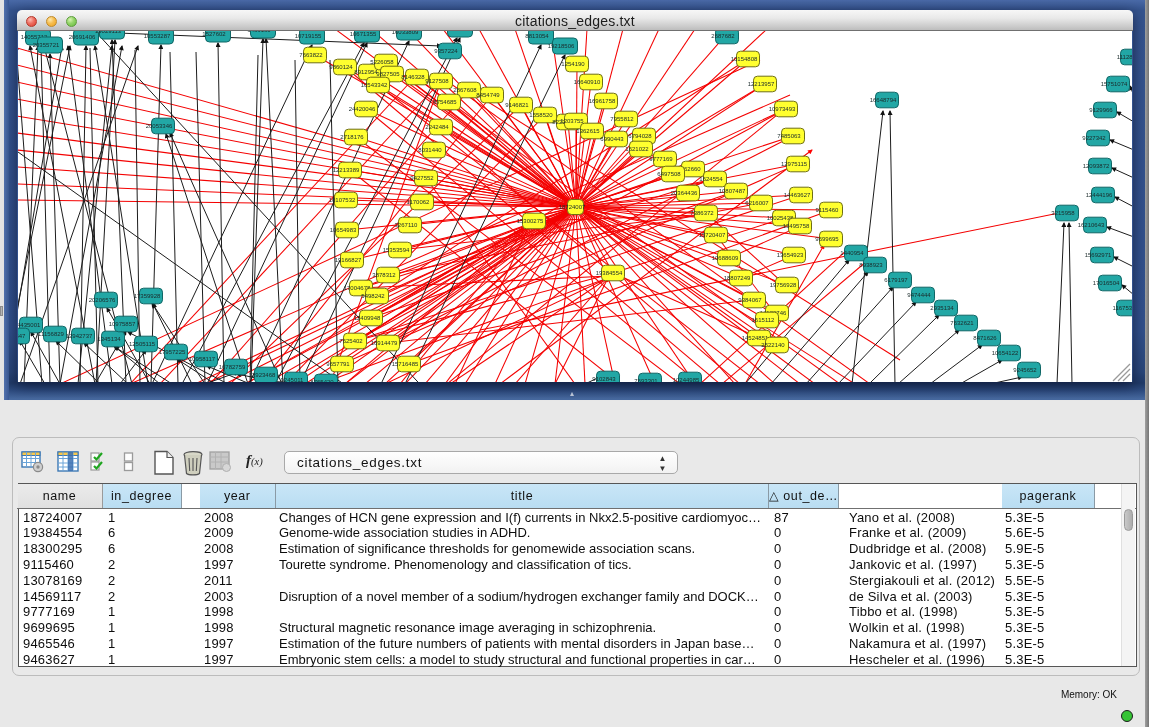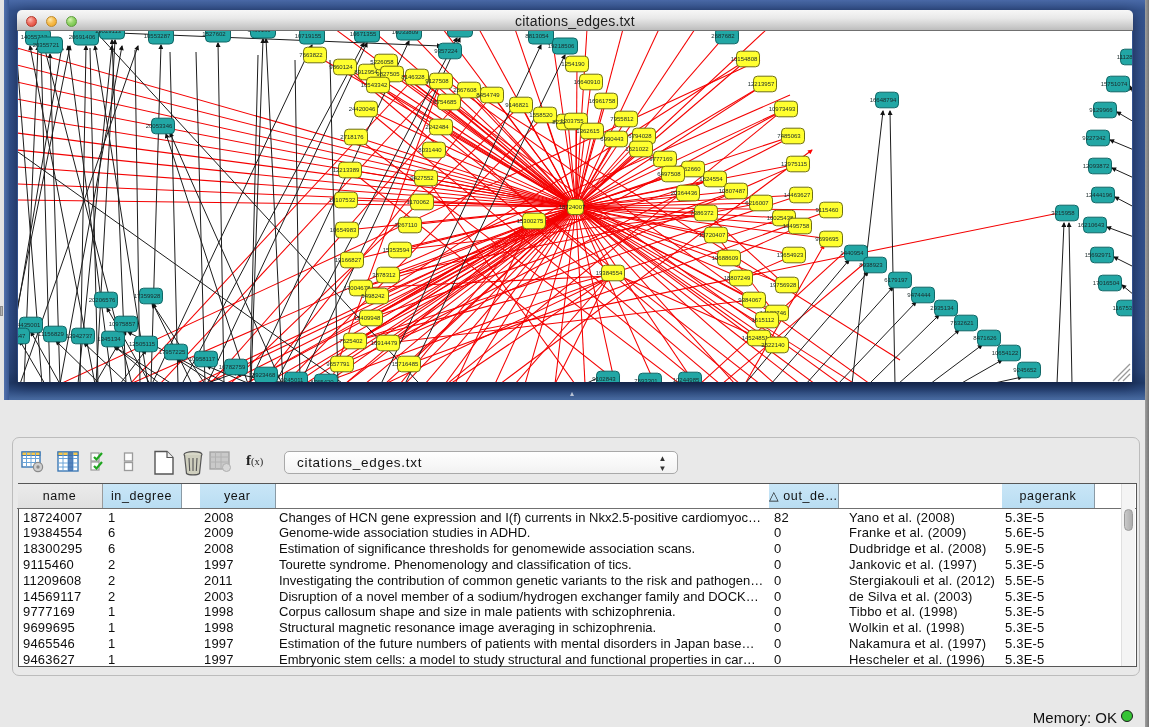--- a/index.html
+++ b/index.html
@@ -41,21 +41,21 @@
 .tr span {position:absolute;white-space:nowrap}
 
 #sbt {position:absolute;left:1121px;top:484px;width:14px;height:182px;background:#f4f4f4;border-left:1px solid #e0e0e0}
 #sbh {position:absolute;left:1123.5px;top:509px;width:9px;height:22px;background:linear-gradient(90deg,#c9c9c9,#adadad);border-radius:5px;border:.5px solid #9a9a9a}
 
 #tabs {position:absolute;left:427px;top:676.5px;height:18.5px;border:1px solid #9a9a9a;border-radius:5px;background:#fff;font-size:12.8px;overflow:hidden}
 #tabs .seg {float:left;height:100%;line-height:17.5px;text-align:center;color:#111}
 #tabs .sel {background:linear-gradient(180deg,#9a9a9a,#6f6f6f);color:#fff}
 #tabs .d {float:left;width:1px;height:100%;background:#b9b9b9}
 
-#mem {position:absolute;right:32px;top:709px;font-size:15px;color:#111}
+#mem {position:absolute;right:32px;top:689px;font-size:10px;color:#111}
 #memdot {position:absolute;left:1121px;top:710px;width:12px;height:12px;border-radius:50%;background:#36c435;border:1px solid #1d1d1d}
 #divarr {position:absolute;left:570px;top:389px;font-size:8px;color:#b8c2d4}
 </style></head>
 <body>
 <div id="app">
 <div id="desk"></div>
     <div id="deskl"></div>
     <div id="lgray"></div>
     <div id="grip"></div>
 <div id="win">
@@ -642,36 +642,37 @@
 <svg class="ic" style="left:181px" width="24" height="26" viewBox="0 0 24 26">
   <ellipse cx="12" cy="4.5" rx="9" ry="2.8" fill="#d8d8c8" stroke="#555" stroke-width="1.2"></ellipse>
   <path d="M3.5,5 L5.5,23.5 a7,2.3 0 0 0 13,0 L20.5,5" fill="#cfcfbe" stroke="#555" stroke-width="1.2"></path>
   <path d="M8,8 L8.7,21 M12,8 L12,21 M16,8 L15.3,21" stroke="#555" stroke-width="1.1"></path>
 </svg>
 <svg class="ic" style="left:209px" width="24" height="24" viewBox="0 0 24 24">
   <rect x="1" y="2" width="19" height="17" fill="#c9c9c9" stroke="#a0a0a0" stroke-width="1.3"></rect>
   <path d="M6.5,2 V19 M12,2 V19 M1,7 H20 M1,12 H20" stroke="#b2b2b2" stroke-width="1"></path>
   <circle cx="17.5" cy="17.5" r="4" fill="#d7d7d7" stroke="#b0b0b0"></circle>
 </svg>
-<div class="ic" style="left:246px;top:452px;position:absolute;font-size:15px;color:#222;font-family:'Liberation Serif',serif"><b>f</b><span style="font-size:10.5px">(x)</span></div>
+<div class="ic" style="left:246px;top:452px;position:absolute;font-size:15px;color:#222;font-style:italic;font-family:'Liberation Serif',serif"><b>f</b><span style="font-size:10.5px">(x)</span></div>
 <div id="combo">citations_edges.txt<span class="ar">▲<br>▼</span></div>
 
 <div id="tbl"></div>
 <div class="th thg" style="left:17.5px;width:85px">name</div>
 <div class="th" style="left:102.5px;width:79px">in_degree</div>
 <div class="th" style="left:199.5px;width:76.5px">year</div>
+<div class="th" style="left:276px;width:493px">title</div>
 <div class="th" style="left:769px;width:70px">△ out_de…</div>
 <div class="th" style="left:1002px;width:93px">pagerank</div>
 <div id="thb"></div>
 <div class="tr" style="top:509.5px">
       <span style="left:23px">18724007</span>
       <span style="left:108px">1</span>
       <span style="left:204px">2008</span>
       <span style="left:279px;width:487px;overflow:hidden;letter-spacing:0">Changes of HCN gene expression and I(f) currents in Nkx2.5-positive cardiomyoc…</span>
-      <span style="left:774px">82</span>
+      <span style="left:774px">87</span>
       <span style="left:849px">Yano et al. (2008)</span>
       <span style="left:1005px">5.3E-5</span>
     </div>
     <div class="tr" style="top:525.3px">
       <span style="left:23px">19384554</span>
       <span style="left:108px">6</span>
       <span style="left:204px">2009</span>
       <span style="left:279px;width:487px;overflow:hidden;letter-spacing:0">Genome-wide association studies in ADHD.</span>
       <span style="left:774px">0</span>
       <span style="left:849px">Franke et al. (2009)</span>
@@ -689,42 +690,40 @@
     <div class="tr" style="top:556.9px">
       <span style="left:23px">9115460</span>
       <span style="left:108px">2</span>
       <span style="left:204px">1997</span>
       <span style="left:279px;width:487px;overflow:hidden;letter-spacing:0">Tourette syndrome. Phenomenology and classification of tics.</span>
       <span style="left:774px">0</span>
       <span style="left:849px">Jankovic et al. (1997)</span>
       <span style="left:1005px">5.3E-5</span>
     </div>
     <div class="tr" style="top:572.7px">
-      <span style="left:23px">11209608</span>
+      <span style="left:23px">13078169</span>
       <span style="left:108px">2</span>
       <span style="left:204px">2011</span>
-      <span style="left:279px;width:487px;overflow:hidden;letter-spacing:0">Investigating the contribution of common genetic variants to the risk and pathogen…</span>
       <span style="left:774px">0</span>
       <span style="left:849px">Stergiakouli et al. (2012)</span>
       <span style="left:1005px">5.5E-5</span>
     </div>
     <div class="tr" style="top:588.5px">
       <span style="left:23px">14569117</span>
       <span style="left:108px">2</span>
       <span style="left:204px">2003</span>
       <span style="left:279px;width:487px;overflow:hidden;letter-spacing:0">Disruption of a novel member of a sodium/hydrogen exchanger family and DOCK…</span>
       <span style="left:774px">0</span>
       <span style="left:849px">de Silva et al. (2003)</span>
       <span style="left:1005px">5.3E-5</span>
     </div>
     <div class="tr" style="top:604.3px">
       <span style="left:23px">9777169</span>
       <span style="left:108px">1</span>
       <span style="left:204px">1998</span>
-      <span style="left:279px;width:487px;overflow:hidden;letter-spacing:0">Corpus callosum shape and size in male patients with schizophrenia.</span>
       <span style="left:774px">0</span>
       <span style="left:849px">Tibbo et al. (1998)</span>
       <span style="left:1005px">5.3E-5</span>
     </div>
     <div class="tr" style="top:620.1px">
       <span style="left:23px">9699695</span>
       <span style="left:108px">1</span>
       <span style="left:204px">1998</span>
       <span style="left:279px;width:487px;overflow:hidden;letter-spacing:0">Structural magnetic resonance image averaging in schizophrenia.</span>
       <span style="left:774px">0</span>

